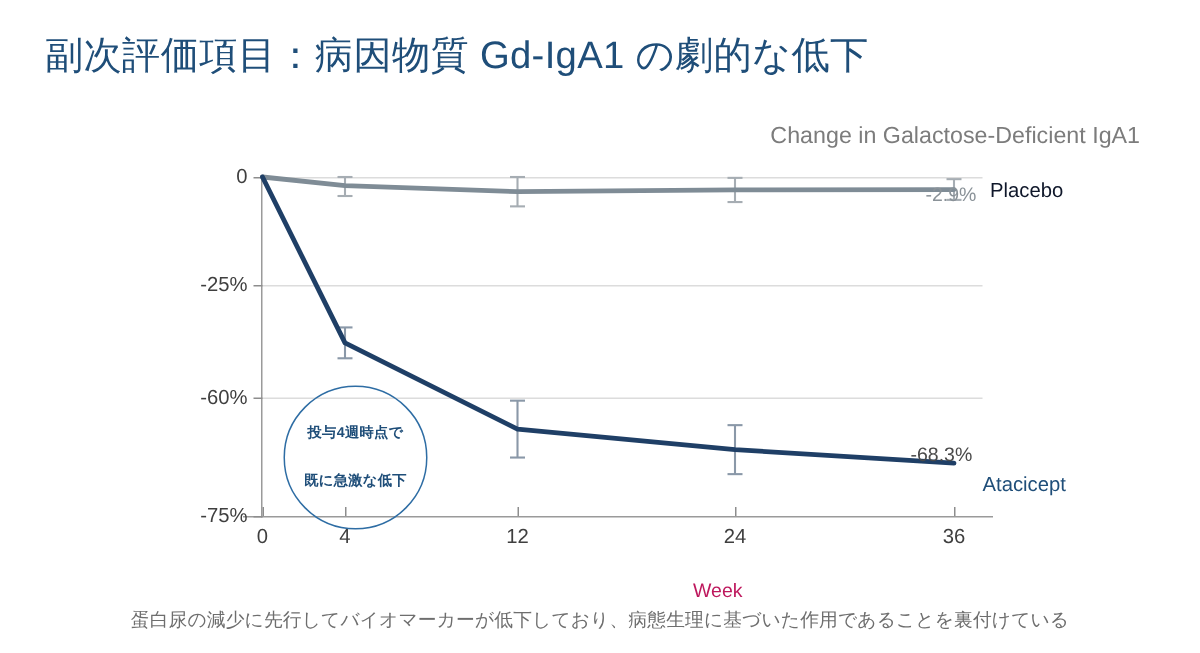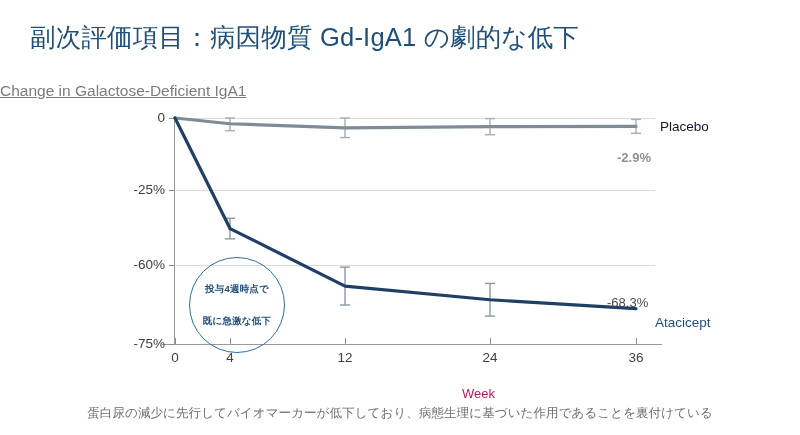--- a/index.html
+++ b/index.html
@@ -11,21 +11,21 @@
   #slide{position:absolute;inset:0;background:#fff;}
 
   #main-title{
     position:absolute;left:30px;top:22px;width:740px;
     font-size:25.5px;font-weight:normal;color:#1f4e79;
     letter-spacing:.2px;line-height:1.25;white-space:nowrap;
   }
 
   #chart-title{
     position:absolute;left:0;top:82px;width:760px;
-    text-align:left;font-size:15.5px;color:#7c7c7c;font-weight:400;text-decoration:underline;
+    text-align:right;font-size:15.5px;color:#7c7c7c;font-weight:400;
   }
 
   
   #chart{position:absolute;left:0;top:0;width:800px;height:400px;}
 
   .gridline{position:absolute;left:0;width:480px;height:1px;background:#dcdcdc;}
   #yaxis{left:174px;top:118px;width:1px;height:227px;background:#9a9a9a;position:absolute;}
   #xaxis{left:162px;top:344px;width:500px;height:1px;background:#9a9a9a;position:absolute;}
 
   .ytick-mark{position:absolute;width:6px;height:1px;background:#8d8d8d;left:169px;}
@@ -36,21 +36,21 @@
     width:40px;margin-left:-20px;text-align:center;}
   #xlabel{
     position:absolute;left:315px;top:386px;width:180px;text-align:right;
     font-size:13px;color:#be185d;
   }
 
   #series-svg{position:absolute;left:0;top:0;width:800px;height:400px;overflow:visible;}
 
   .series-label{position:absolute;font-size:13.5px;white-space:nowrap;}
   #placebo-label{left:660px;top:119px;color:#0f172a;}
-  #placebo-value{left:617px;top:150px;color:#8a9298;font-size:13px;font-weight:bold;}
+  #placebo-value{left:617px;top:122px;color:#8a9298;font-size:13px;}
   #ataci-label{left:655px;top:315px;color:#1f4e79;text-align:center;}
   #ataci-value{left:607px;top:295px;color:#4a4a4a;font-size:13px;}
 
   #annotation{
     position:absolute;left:189px;top:257px;width:96px;height:96px;
     border:1.6px solid #2e6da4;border-radius:50%;
     display:flex;flex-direction:column;align-items:center;justify-content:center;
     box-sizing:border-box;
     gap:18px;
   }

